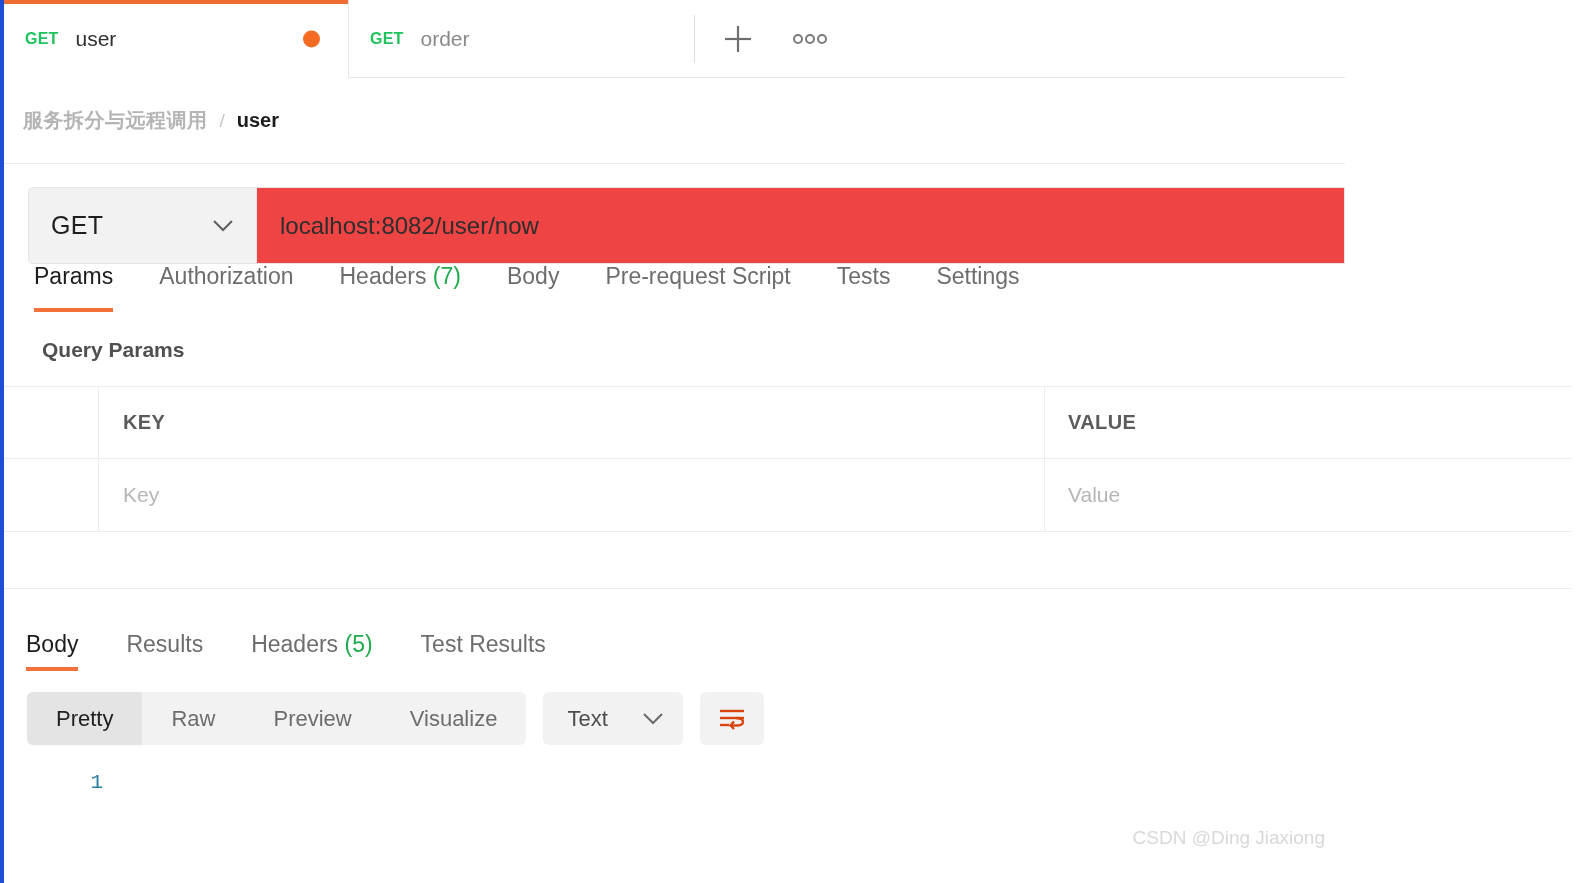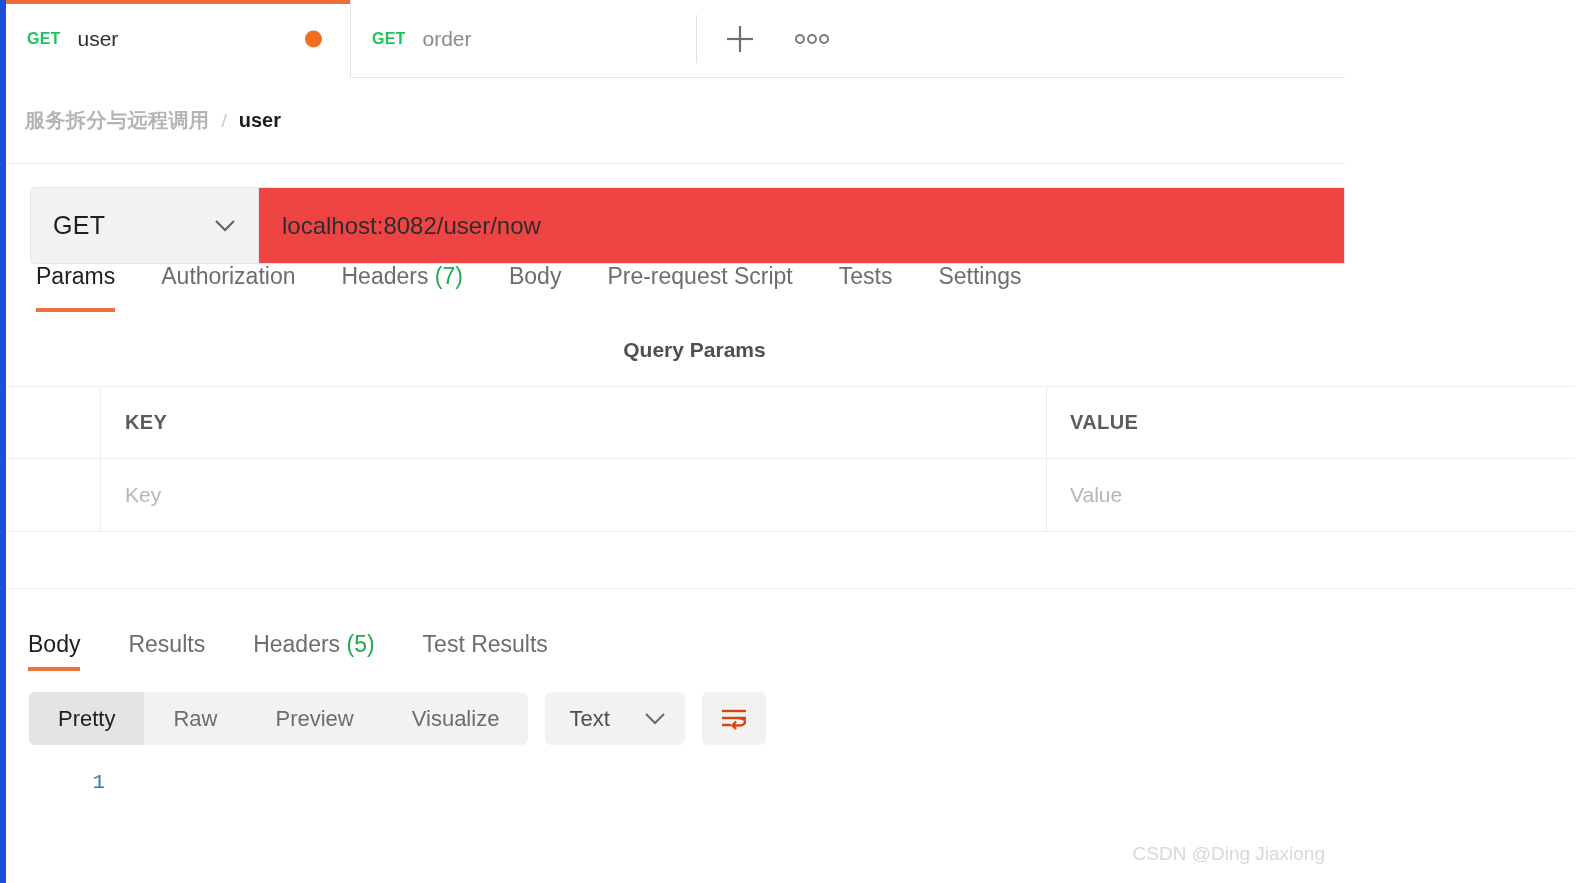--- a/index.html
+++ b/index.html
@@ -8,21 +8,21 @@
     height: 883px;
     background: #ffffff;
     font-family: "Liberation Sans", sans-serif;
     overflow: hidden;
   }
   #app {
     position: relative;
     width: 1345px;
     height: 883px;
     background: #ffffff;
-    border-left: 6px solid #1d4ed8;
+    border-left: 4px solid #1d4ed8;
   }
 
   
   .tabstrip {
     position: relative;
     height: 78px;
     display: flex;
     align-items: stretch;
     background: #ffffff;
   }
@@ -190,21 +190,20 @@
     background: #f0713a;
   }
   .count-green { color: #1faa4c; }
 
   
   .section-title {
     font-size: 21px;
     font-weight: 700;
     color: #4f4f4f;
     padding: 26px 0 24px 38px;
-    text-align: center;
   }
   .ptable { width: 1568px; }
   .ptable-row {
     display: flex;
     border-top: 1px solid #ededed;
     border-bottom: 1px solid #ededed;
   }
   .ptable-row.header { border-bottom: 1px solid #ededed; }
   .pcell-check {
     width: 95px;
@@ -328,21 +327,21 @@
   .codeline {
     font-size: 23px;
     color: #1a1a1a;
     padding-left: 44px;
     letter-spacing: .5px;
   }
 
   .watermark {
     position: absolute;
     right: 20px;
-    bottom: 18px;
+    bottom: 34px;
     font-size: 19px;
     color: #d8d8d8;
   }
 </style>
 </head>
 <body>
 
 <div id="app">
 
   <div class="tabstrip">

